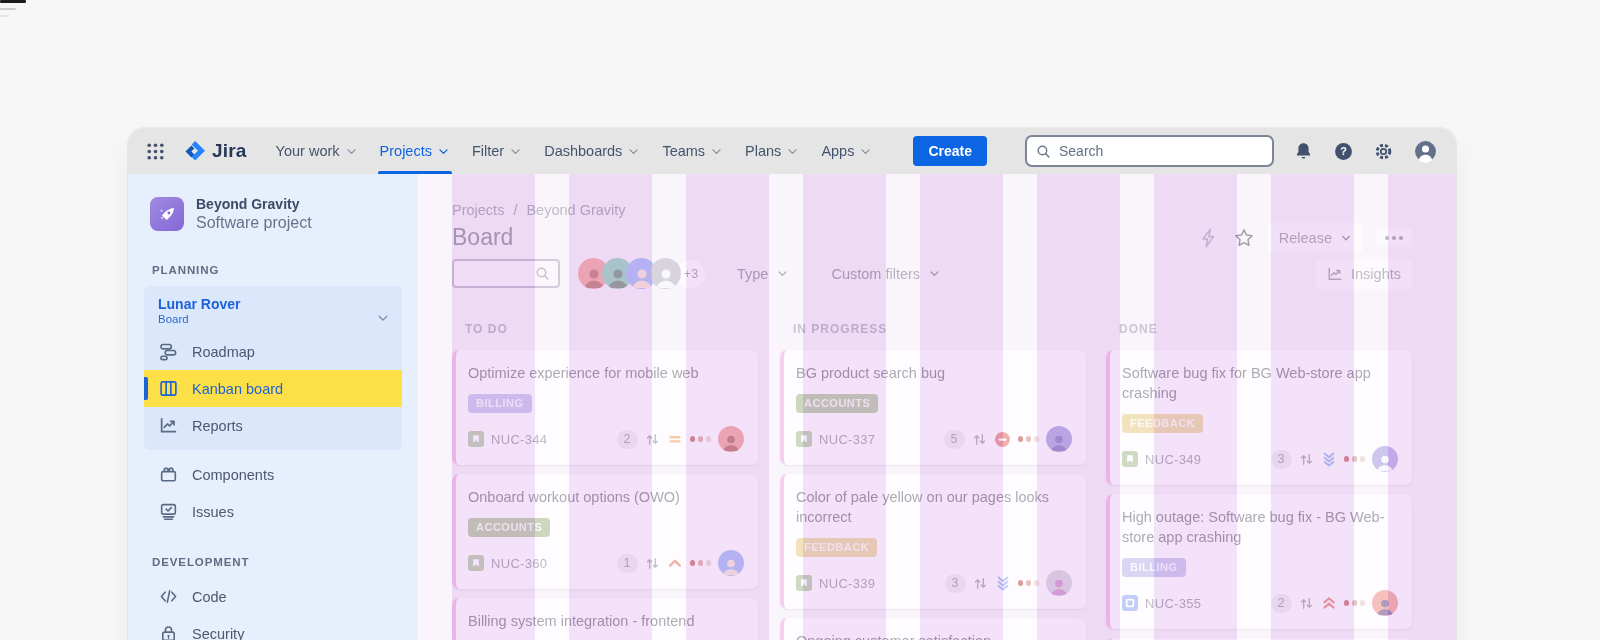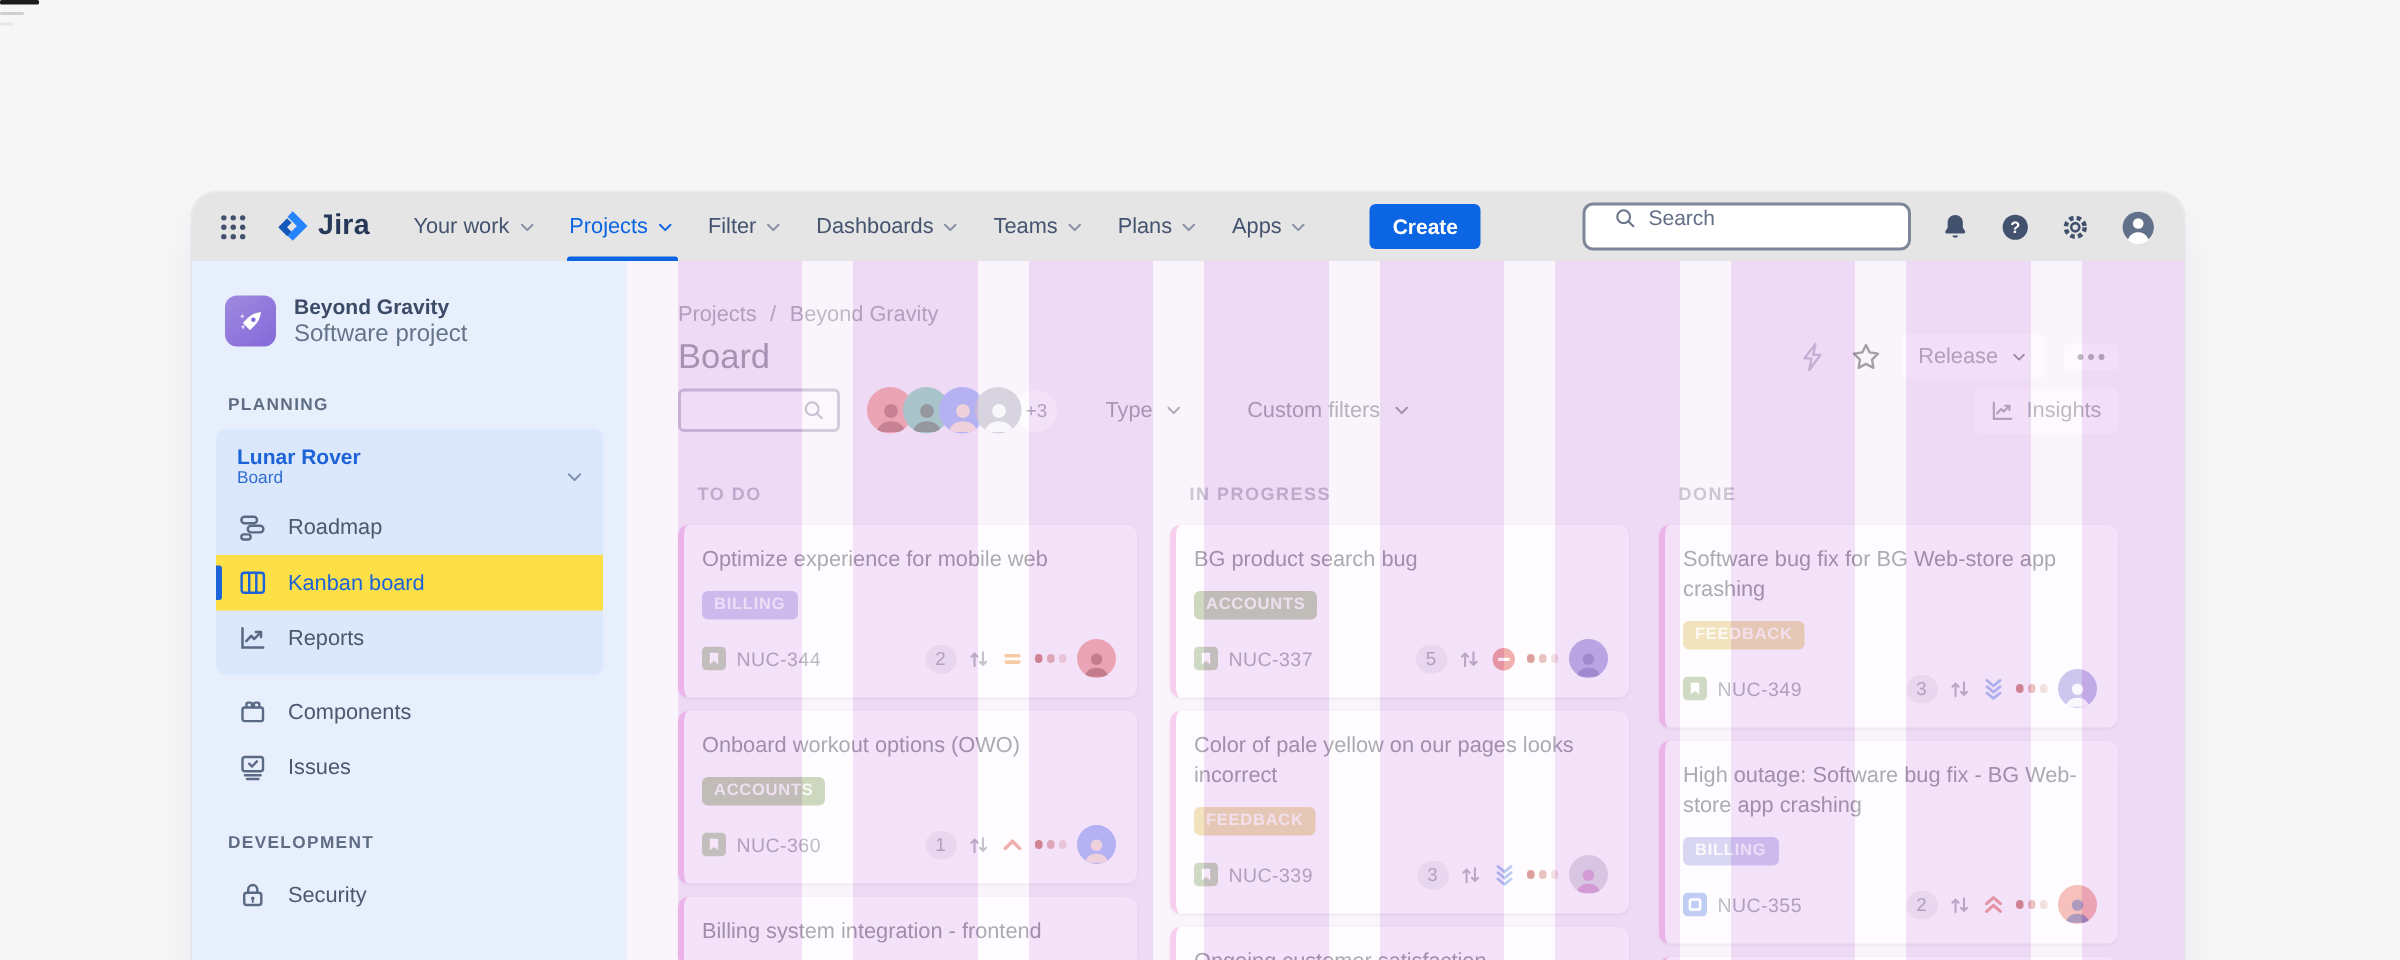--- a/index.html
+++ b/index.html
@@ -24,22 +24,22 @@
   .logo-text { font-size:19px; font-weight:700; color:#253858; letter-spacing:.2px; }
   .nav-item { display:flex; align-items:center; gap:5px; height:46px; padding:0 11px;
     font-size:14.5px; color:#44546f; cursor:pointer; position:relative; white-space:nowrap; }
   .nav-item .chev { color:#8590a2; }
   .nav-item.active { color:#0c66e4; }
   .nav-item.active .chev { color:#0c66e4; }
   .nav-item.active::after { content:""; position:absolute; left:9px; right:9px; bottom:0; height:3px;
     background:#0c66e4; border-radius:2px 2px 0 0; }
   .create-btn { margin-left:30px; background:#0c66e4; color:#fff; border:none; border-radius:4px;
     font-size:14px; font-weight:700; padding:7px 15px; cursor:pointer; font-family:inherit; }
-  .nav-search { margin-left:auto; width:219px; height:32px; border:2px solid #7c8698; border-radius:7px;
-    display:flex; align-items:flex-start; gap:7px; padding:0 18px; color:#6b778c; background:#fff; }
+  .nav-search { margin-left:auto; width:249px; height:32px; border:2px solid #7c8698; border-radius:7px;
+    display:flex; align-items:center; gap:7px; padding:0 8px; color:#6b778c; background:#fff; }
   .nav-search input { border:none; outline:none; flex:1; min-width:0; font-size:14px; color:#344563;
     font-family:inherit; background:transparent; }
   .nav-search input::placeholder { color:#626f86; }
   .nav-icons { display:flex; align-items:center; gap:19px; margin-left:19px; margin-right:4px; color:#42526e; }
   .nav-icons .ic { display:flex; cursor:pointer; }
 
   
   .layout { flex:1; display:flex; min-height:0; }
 
   
@@ -432,20 +432,28 @@
             </span>
           <span>Issues</span>
         </div>
       </div>
 
       <div class="section-label" style="margin-top:26px">DEVELOPMENT</div>
 
       <div class="side-item">
         <span class="s-ic">
             <svg width="19" height="19">
+              <use href="#sym-code"></use>
+            </svg>
+          </span>
+        <span>Code</span>
+      </div>
+      <div class="side-item">
+        <span class="s-ic">
+            <svg width="19" height="19">
               <use href="#sym-lock"></use>
             </svg>
           </span>
         <span>Security</span>
       </div>
     </div>
 
     <div class="main">
 
       <div class="bc">

